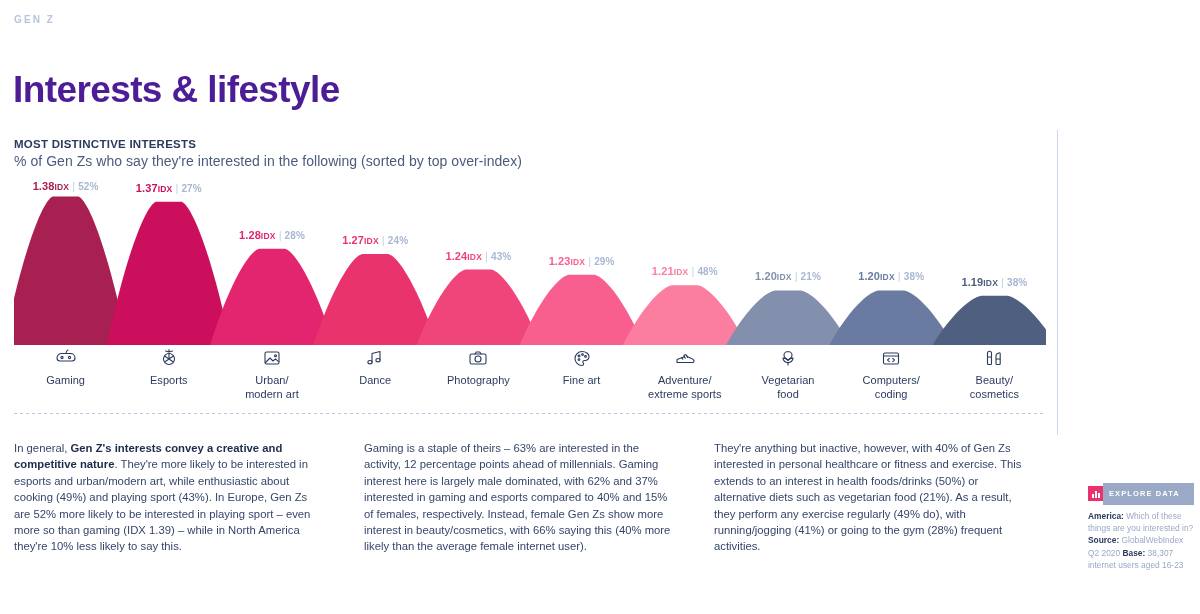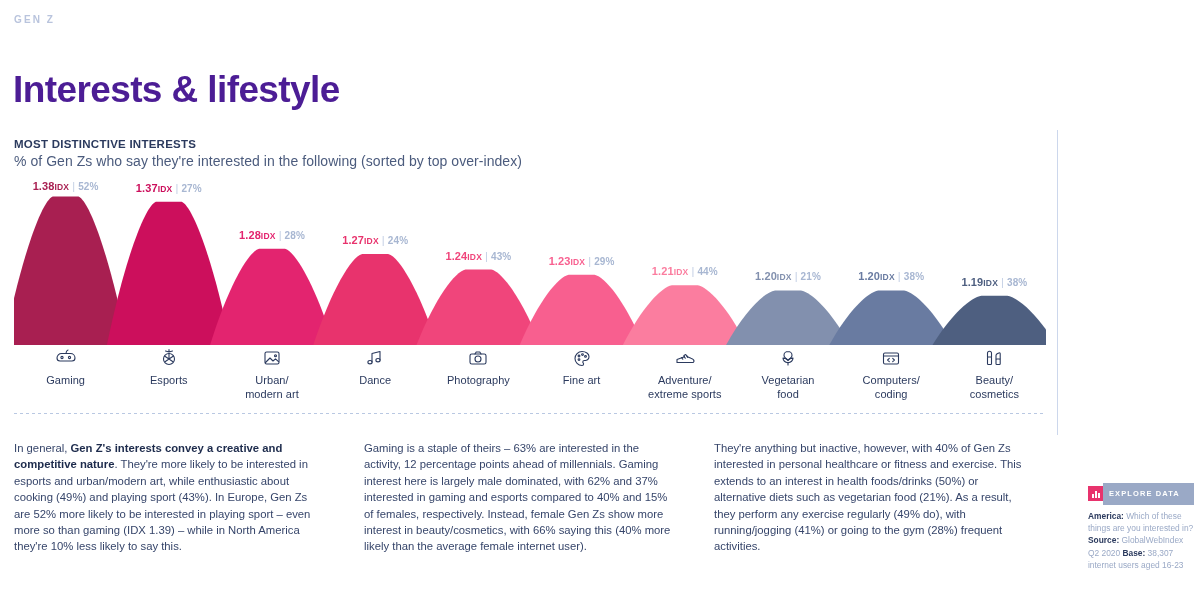--- a/index.html
+++ b/index.html
@@ -147,21 +147,21 @@
         <path d="M 815.2800000000001 165 C 833.8560000000001 131.17555555555555, 853.6704000000001 112.08111111111108, 864.25872 110.44444444444441 L 890.14128 110.44444444444441 C 900.7296 112.08111111111108, 920.544 131.17555555555555, 939.12 165 Z" fill="#697ba1"></path>
         <path d="M 918.48 165 C 937.056 134.41333333333333, 956.8704 117.14666666666665, 967.45872 115.66666666666664 L 993.34128 115.66666666666664 C 1003.9295999999999 117.14666666666665, 1023.7439999999999 134.41333333333333, 1042.32 165 Z" fill="#4e5f80"></path>
       </svg>
     <div class="labels" id="labels">
         <div class="val" style="left: 51.6px; top: 0px; color: rgb(168, 31, 81);"><span>1.38<span class="idx">IDX</span></span><span class="bar">|</span><span class="pct">52%</span></div>
         <div class="val" style="left: 154.8px; top: 1.66667px; color: rgb(204, 15, 92);"><span>1.37<span class="idx">IDX</span></span><span class="bar">|</span><span class="pct">27%</span></div>
         <div class="val" style="left: 258px; top: 48.6667px; color: rgb(227, 36, 111);"><span>1.28<span class="idx">IDX</span></span><span class="bar">|</span><span class="pct">28%</span></div>
         <div class="val" style="left: 361.2px; top: 53.8889px; color: rgb(232, 51, 109);"><span>1.27<span class="idx">IDX</span></span><span class="bar">|</span><span class="pct">24%</span></div>
         <div class="val" style="left: 464.4px; top: 69.5556px; color: rgb(240, 69, 123);"><span>1.24<span class="idx">IDX</span></span><span class="bar">|</span><span class="pct">43%</span></div>
         <div class="val" style="left: 567.6px; top: 74.7778px; color: rgb(248, 95, 143);"><span>1.23<span class="idx">IDX</span></span><span class="bar">|</span><span class="pct">29%</span></div>
-        <div class="val" style="left: 670.8px; top: 85.2222px; color: rgb(251, 125, 159);"><span>1.21<span class="idx">IDX</span></span><span class="bar">|</span><span class="pct">44%</span></div>
+        <div class="val" style="left: 670.8px; top: 85.2222px; color: rgb(251, 125, 159);"><span>1.21<span class="idx">IDX</span></span><span class="bar">|</span><span class="pct">48%</span></div>
         <div class="val" style="left: 774px; top: 90.4444px; color: rgb(130, 144, 174);"><span>1.20<span class="idx">IDX</span></span><span class="bar">|</span><span class="pct">21%</span></div>
         <div class="val" style="left: 877.2px; top: 90.4444px; color: rgb(105, 123, 161);"><span>1.20<span class="idx">IDX</span></span><span class="bar">|</span><span class="pct">38%</span></div>
         <div class="val" style="left: 980.4px; top: 95.6667px; color: rgb(78, 95, 128); text-align: right;"><span>1.19<span class="idx">IDX</span></span><span class="bar">|</span><span class="pct">38%</span></div>
       </div>
   </div>
 
   <div class="axis" id="axis">
       <div class="cat" style="left: 51.6px;">
         <div class="ico">
           <svg width="22" height="22" viewBox="0 0 22 22" fill="none" stroke="#2b3a5e" stroke-width="1.1" stroke-linecap="round" stroke-linejoin="round">

